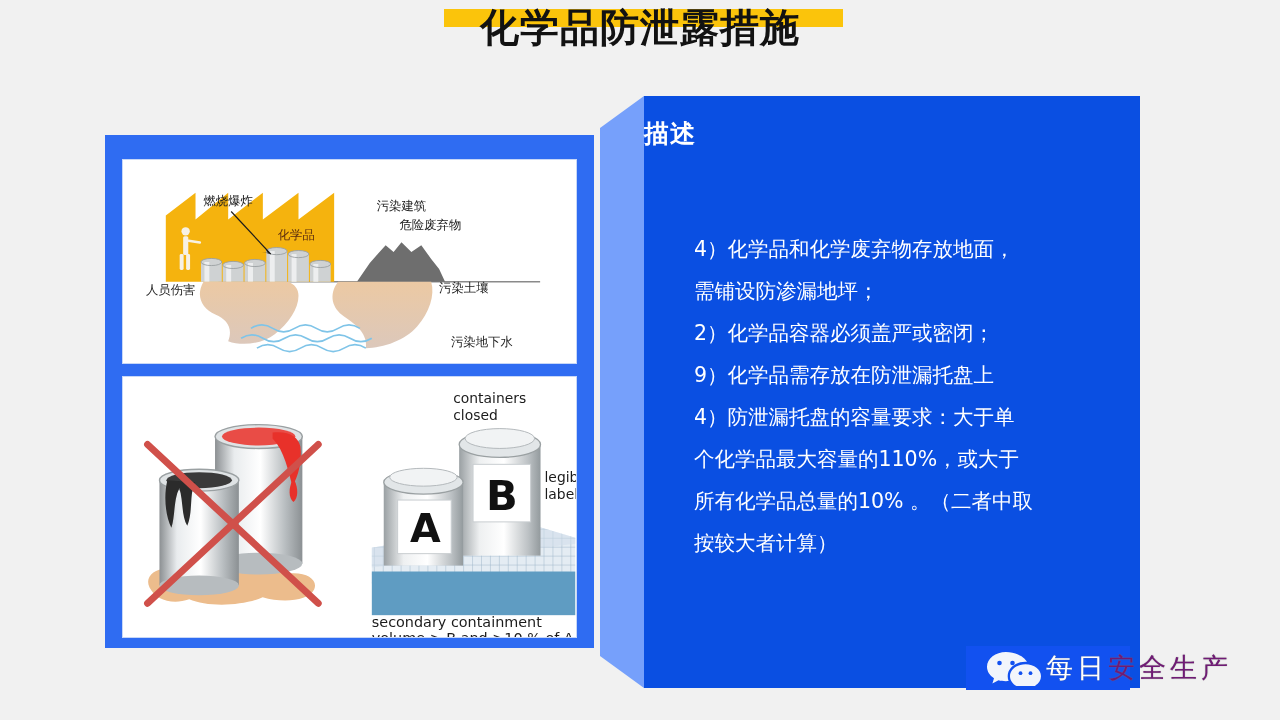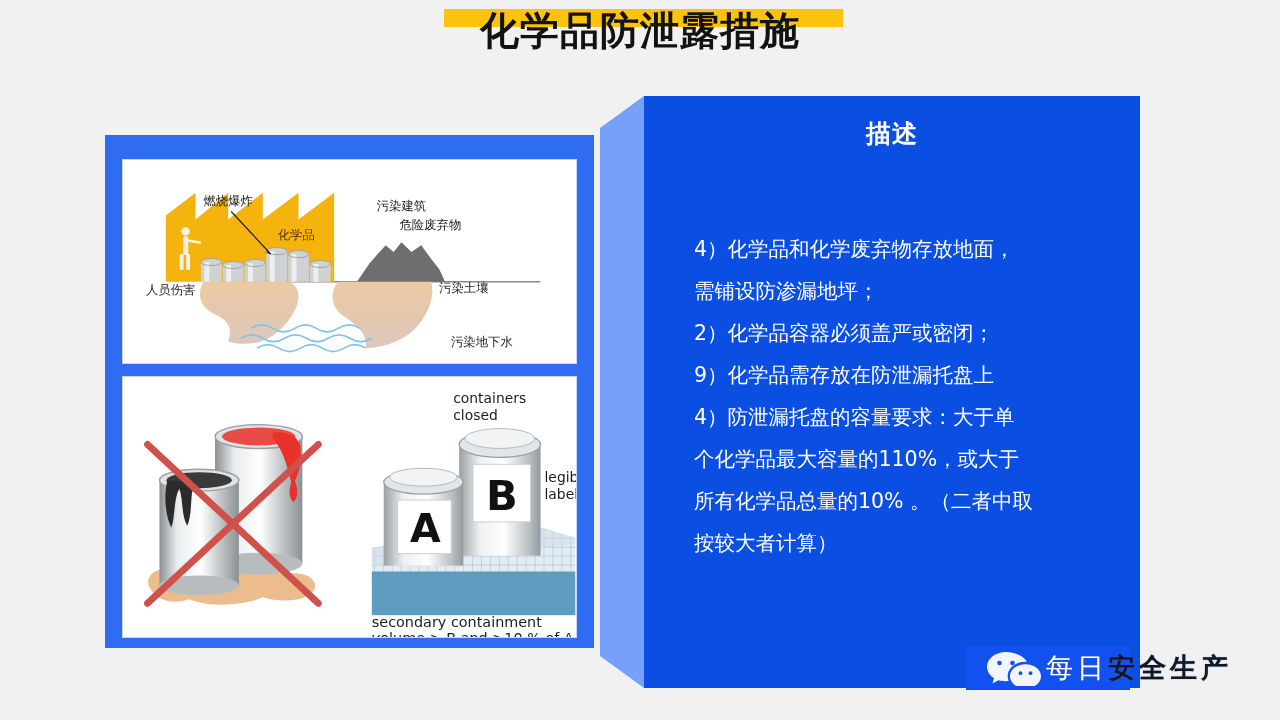--- a/index.html
+++ b/index.html
@@ -34,21 +34,21 @@
     position: absolute;
     left: 0;
     top: 8px;
     width: 1280px;
     text-align: center;
     font-size: 39px;
     line-height: 46px;
     font-weight: bold;
     color: #121212;
     letter-spacing: 1px;
-    font-family: Liberation Sans, sans-serif;
+    font-family: Liberation Mono, monospace;
   }
 
   
   #left-panel {
     position: absolute;
     left: 105px;
     top: 135px;
     width: 489px;
     height: 513px;
     background: #2f6cf2;
@@ -88,21 +88,20 @@
     top: 96px;
     width: 496px;
     height: 592px;
     background: #0a4fe2;
     color: #ffffff;
   }
   #desc-header {
     position: absolute;
     left: 0; top: 22px;
     width: 496px;
-    text-align: center;
     font-size: 25px;
     font-weight: bold;
     line-height: 32px;
     letter-spacing: 1px;
     font-family: "DejaVu Sans", "Liberation Sans", sans-serif;
   }
   #desc-body {
     position: absolute;
     left: 50px;
     top: 132px;
@@ -144,21 +143,21 @@
     top: 2px;
     font-size: 27px;
     line-height: 40px;
     color: #ffffff;
     font-weight: 500;
     letter-spacing: 4px;
     font-family: "DejaVu Sans", "Liberation Sans", sans-serif;
     text-shadow: 0 0 1px rgba(120,120,120,0.9);
     white-space: nowrap;
   }
-  #wm-text .dim { color: #0f172a; font-weight: bold; }
+  #wm-text .dim { color: #701a75; }
 
   
   .svgwrap { display: block; width: 100%; height: 100%; }
 </style>
 </head>
 <body>
 
 <div id="title-area">
   <div id="title-highlight"></div>
   <div id="title-text">化学品防泄露措施</div>

